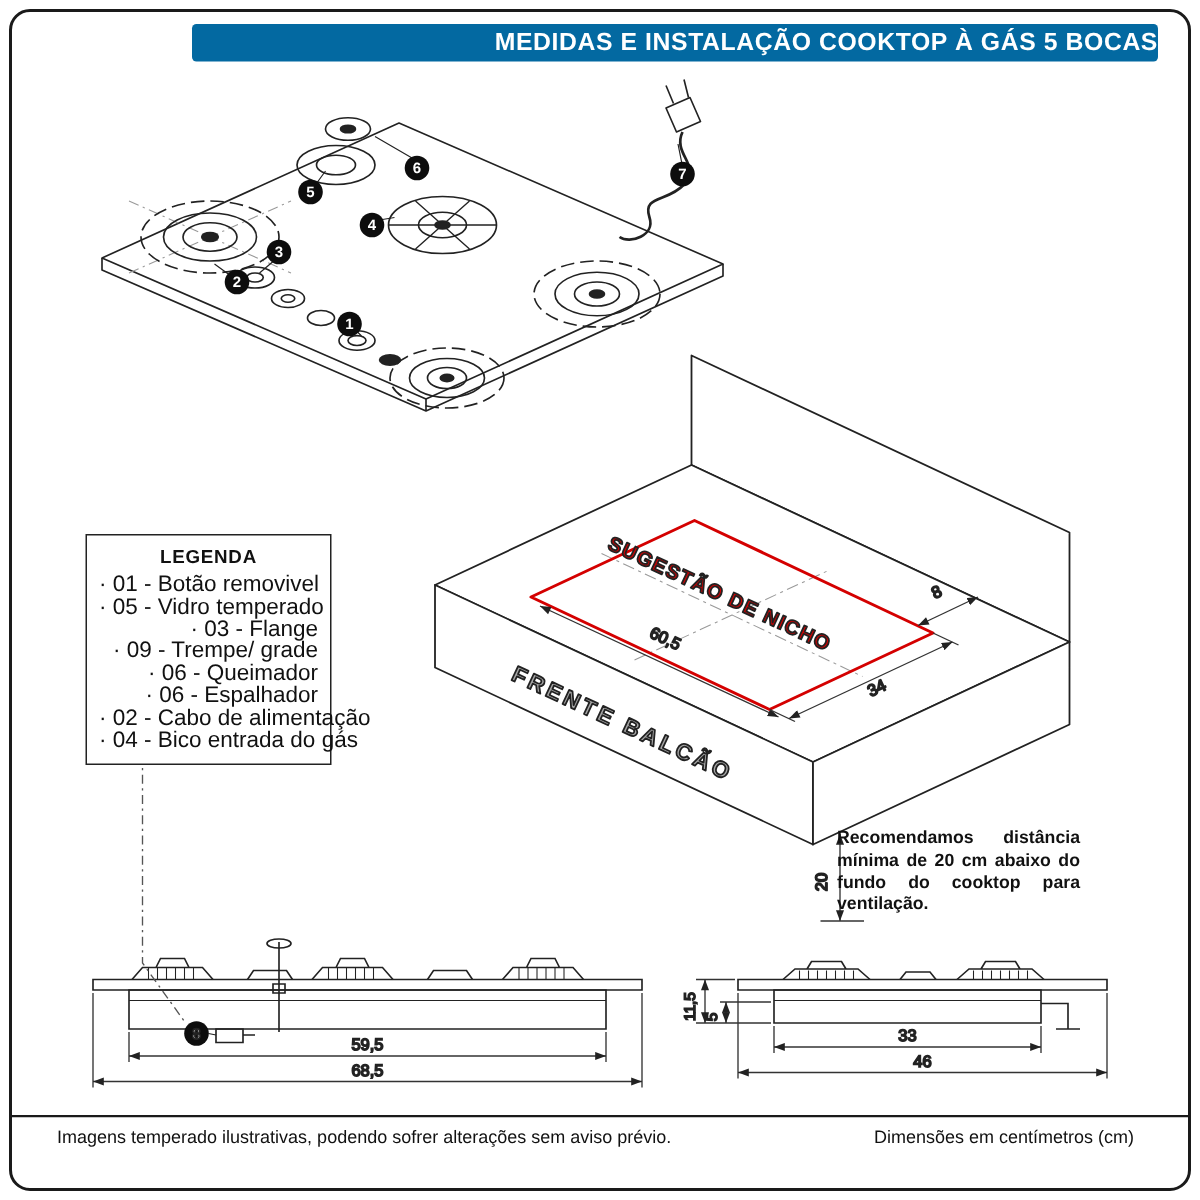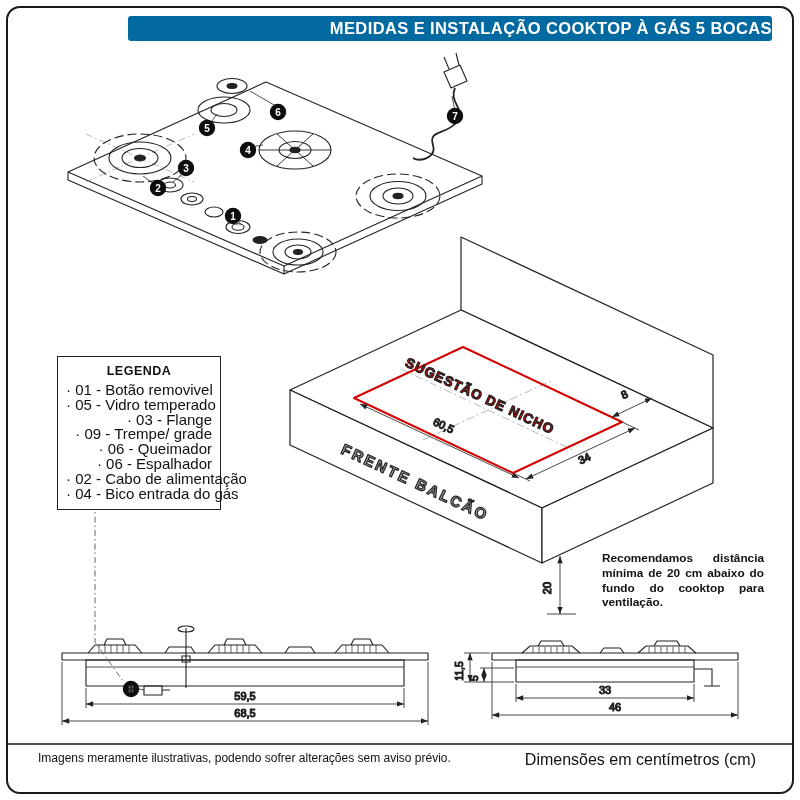--- a/index.html
+++ b/index.html
@@ -3,23 +3,23 @@
 <meta charset="utf-8">
 <style>
   * { margin:0; padding:0; box-sizing:border-box; }
   html,body { width:800px; height:800px; background:#fff; font-family:"Liberation Sans",sans-serif; position:relative; overflow:hidden; }
   .page-border { position:absolute; inset:6px; border:2px solid #1a1a1a; border-radius:14px; pointer-events:none; }
   .title-bar { position:absolute; left:128px; top:16px; width:644px; height:25px; background:#0369a1; color:#fff;
                font-weight:bold; font-size:16.5px; text-align:right; line-height:25px; letter-spacing:.4px; border-radius:3px; }
   .legend-box { position:absolute; left:57px; top:356px; width:164px; border:1px solid #222; background:#fff; padding:7px 8px 8px; }
   .legend-title { font-size:12.5px; font-weight:bold; text-align:center; margin-bottom:5px; letter-spacing:.5px; color:#111; }
   .legend-item { font-size:15px; line-height:14.8px; color:#111; white-space:nowrap;text-align:right; }
-  .note-box { position:absolute; left:602px; top:551px; width:162px; font-size:11.8px; font-weight:bold; line-height:14.8px; text-align:justify; color:#111; }
+  .note-box { position:absolute; left:558px; top:551px; width:162px; font-size:11.8px; font-weight:bold; line-height:14.8px; text-align:justify; color:#111; }
   .footer-left { position:absolute; left:38px; top:751px; font-size:12px; color:#111; }
-  .footer-right { position:absolute; right:44px; top:751px; font-size:16px; color:#111; }
+  .footer-right { position:absolute; right:44px; top:751px; font-size:12px; color:#111; }
   svg.drawing { position:absolute; left:0; top:0; }
   svg text { font-family:"Liberation Sans",sans-serif; }
   .dim { font-size:11px; text-anchor:middle; fill:#111; }
   .dim-sm { font-size:10.3px; text-anchor:middle; fill:#111; }
   .callout-num { font-size:10px; font-weight:bold; fill:#fff; text-anchor:middle; }
   .niche-label { font-size:13.5px; font-weight:bold; letter-spacing:1px; text-anchor:middle; }
   .front-label { font-size:15px; font-weight:bold; letter-spacing:2.5px; text-anchor:middle; fill:#a6a6a6; }
 </style>
 </head>
 <body>
@@ -239,14 +239,14 @@
   <div class="legend-item">· 03 - Flange</div>
   <div class="legend-item">· 09 - Trempe/ grade</div>
   <div class="legend-item">· 06 - Queimador</div>
   <div class="legend-item">· 06 - Espalhador</div>
   <div class="legend-item">· 02 - Cabo de alimentação</div>
   <div class="legend-item">· 04 - Bico entrada do gás</div>
 </div>
 
 <div class="note-box">Recomendamos distância mínima de 20 cm abaixo do fundo do cooktop para ventilação.</div>
 
-<div class="footer-left">Imagens meramente ilustrativas, podendo sofrer alterações sem aviso prévio.</div>
+<div class="footer-left">Imagens temperado ilustrativas, podendo sofrer alterações sem aviso prévio.</div>
 <div class="footer-right">Dimensões em centímetros (cm)</div>
 
 </body></html>

